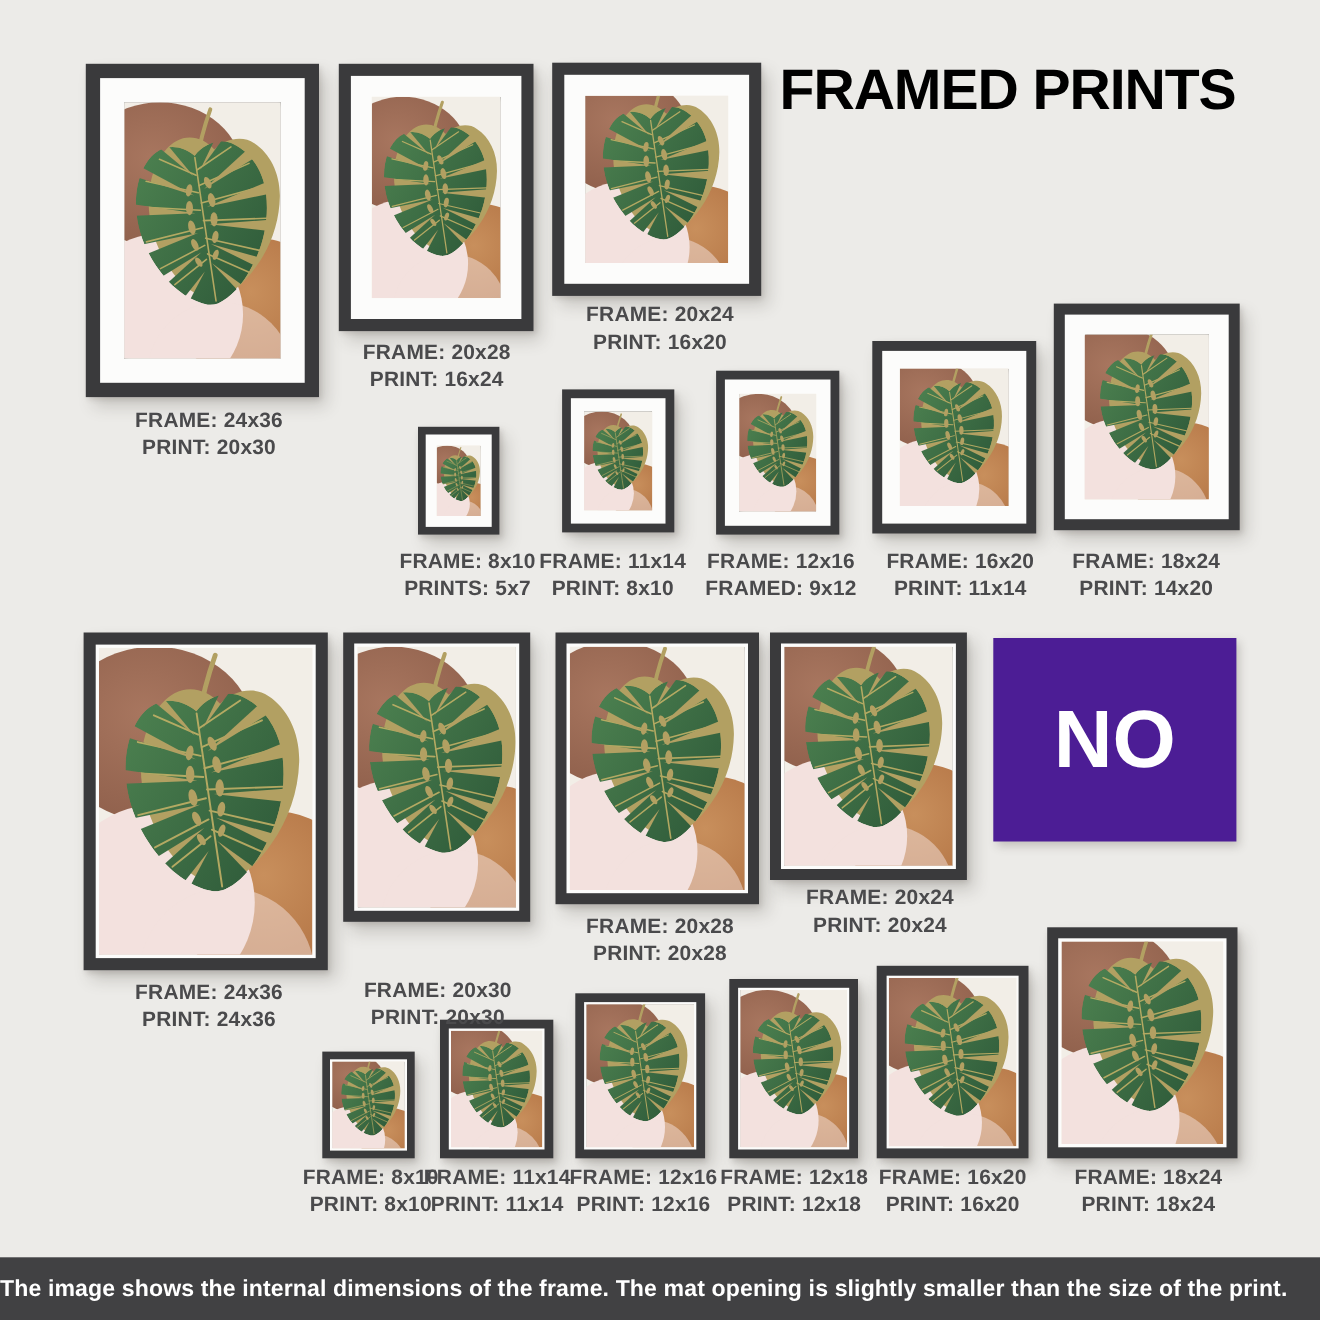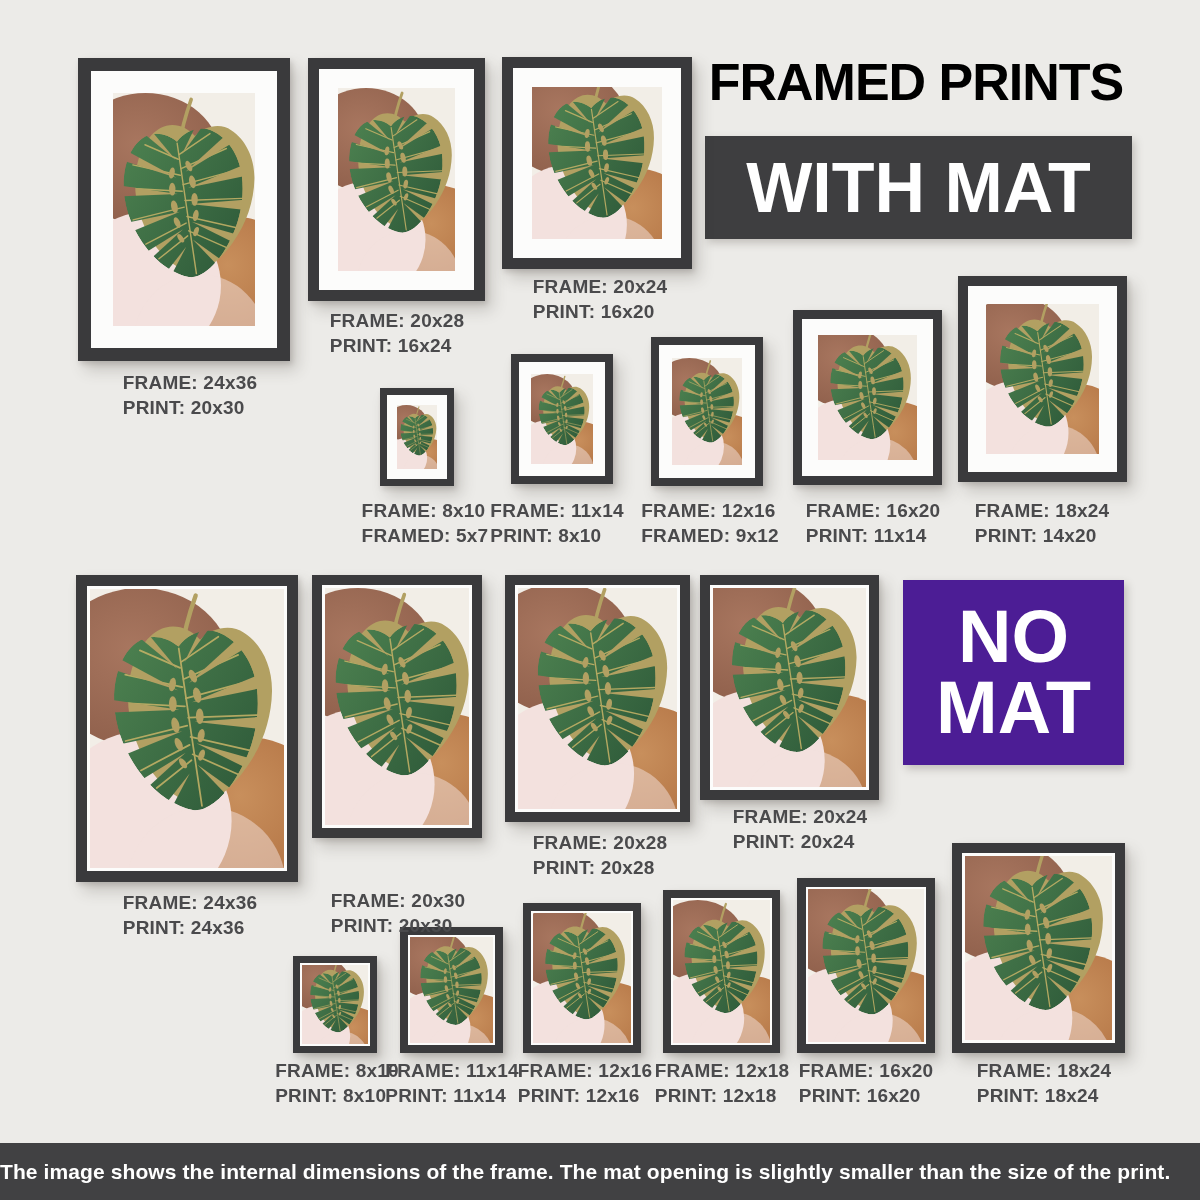--- a/index.html
+++ b/index.html
@@ -17,21 +17,21 @@
     padding:var(--mw,14px);
   }
   .art{
     width:100%;height:100%;position:relative;overflow:hidden;background:#f2eee7;
     box-shadow:inset 1px 2px 4px rgba(0,0,0,.22), inset -1px -1px 2px rgba(0,0,0,.08);
   }
   .art svg{position:absolute;left:0;top:0;width:100%;height:100%;display:block;}
 
   
   .lbl{
-    position:absolute;transform:translateX(-50%);text-align:left;
+    position:absolute;transform:translateX(-50%);text-align:center;
     font-weight:bold;font-size:19px;line-height:1.33;color:#4a4a4c;
     white-space:nowrap;letter-spacing:.2px;
   }
 
   
   .title{
     position:absolute;left:700px;top:50px;width:432px;height:64px;
     display:flex;align-items:center;justify-content:center;
     font-weight:bold;font-size:52px;letter-spacing:-1px;color:#000000;
   }
@@ -127,24 +127,22 @@
           </g>
         </g>
       </g>
     </g>
   </defs>
 </svg>
 
 <div class="canvas">
 
   <div class="title">FRAMED PRINTS</div>
-  <div class="badge-withmat">WITH MAT</div>
   <div class="badge-nomat">
     <div>NO</div>
-    <div>MAT</div>
   </div>
 
   <div class="frame" style="left:78px;top:58px;width:212px;height:303px;--bw:13px;--mw:22px">
     <div class="mat">
         <div class="art">
       <svg viewBox="0 0 200 290" preserveAspectRatio="xMidYMid slice">
             <use href="#artwork"></use>
           </svg>
     </div>
       </div>
@@ -220,21 +218,21 @@
   <div class="lbl" style="left:397px;top:308px">
     <div>FRAME: 20x28</div>
     <div>PRINT: 16x24</div>
   </div>
   <div class="lbl" style="left:600px;top:274px">
     <div>FRAME: 20x24</div>
     <div>PRINT: 16x20</div>
   </div>
   <div class="lbl" style="left:425px;top:498px">
     <div>FRAME: 8x10</div>
-    <div>FRAMED: 5x7</div>
+    <div>PRINTS: 5x7</div>
   </div>
   <div class="lbl" style="left:557px;top:498px">
     <div>FRAME: 11x14</div>
     <div>PRINT: 8x10</div>
   </div>
   <div class="lbl" style="left:710px;top:498px">
     <div>FRAME: 12x16</div>
     <div>FRAMED: 9x12</div>
   </div>
   <div class="lbl" style="left:873px;top:498px">

